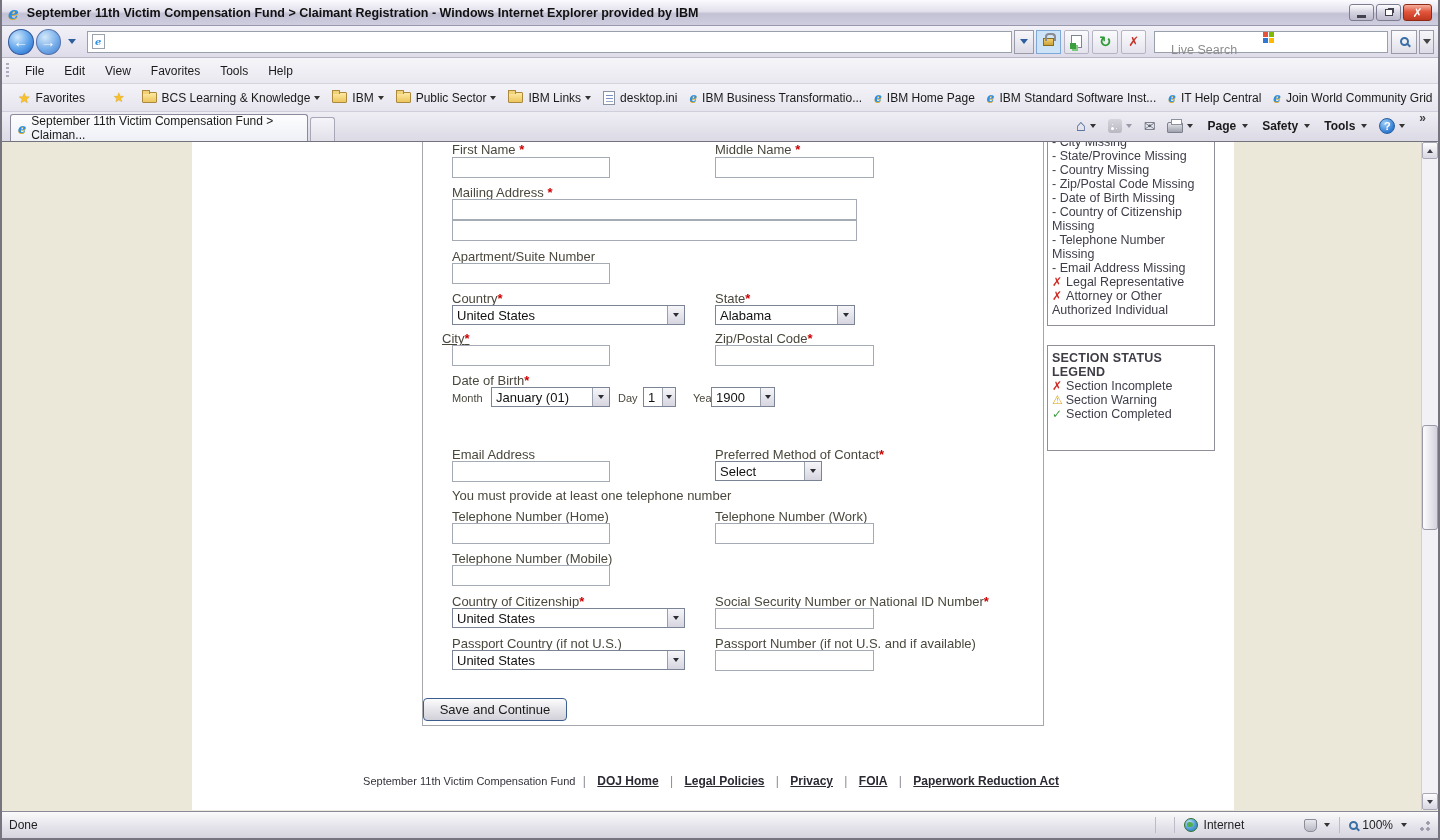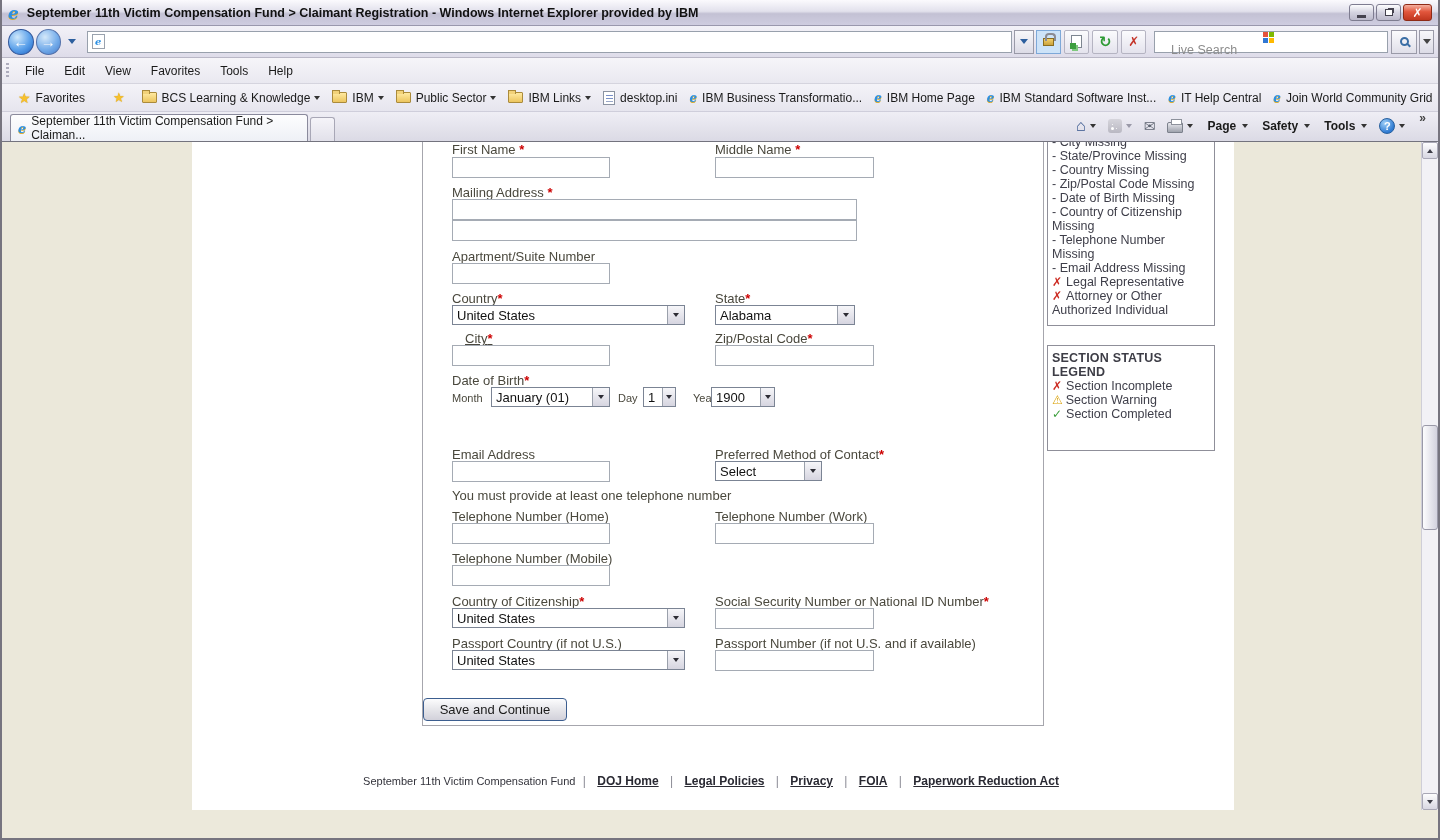--- a/index.html
+++ b/index.html
@@ -388,21 +388,21 @@
         </span>
       </span>
     <span class="flabel" style="left:713px; top:149px;"><span>State</span><span class="req">*</span></span>
     <span class="sel" style="left:713px; top:163px; width:140px;">
         <span class="selval">Alabama</span>
         <span class="ddbtn">
           <i></i>
         </span>
       </span>
 
-    <span class="flabel" style="left:463px; top:189px;text-decoration:underline;"><span>City</span><span class="req">*</span></span>
+    <span class="flabel" style="left:440px; top:189px;text-decoration:underline;"><span>City</span><span class="req">*</span></span>
     <input class="txt" style="left: 450px; top: 203px; width: 158px;">
     <span class="flabel" style="left:713px; top:189px;"><span>Zip/Postal Code</span><span class="req">*</span></span>
     <input class="txt" style="left: 713px; top: 203px; width: 159px;">
 
     <span class="flabel" style="left:450px; top:231px;"><span>Date of Birth</span><span class="req">*</span></span>
     <span class="tinylabel" style="left:450px; top:250px;">Month</span>
     <span class="sel" style="left:489px; top:245px; width:119px;">
         <span class="selval">January (01)</span>
         <span class="ddbtn">
           <i></i>
@@ -503,14 +503,31 @@
       <span class="sbtn up">
           <i class="tri-up-s"></i>
         </span>
       <span class="sthumb"></span>
       <span class="sbtn down">
           <i class="tri-down-s"></i>
         </span>
     </div>
   </div>
 
+  <div class="statusbar">
+    <span>Done</span>
+    <span class="status-right">
+      <span class="ssep"></span>
+        <span class="ssep"></span>
+      <span class="globe"></span>
+      <span>Internet</span>
+      <span style="width:60px;"></span>
+      <span class="shieldish"></span>
+      <i class="caret"></i>
+      <span class="ssep"></span>
+      <span class="mag" style="border-color:#3a6ea5;"></span>
+      <span class="zoomtext">100%</span>
+      <i class="caret"></i>
+      <span class="gripcorner"></span>
+    </span>
+  </div>
 
 </div>
 
 </body></html>

